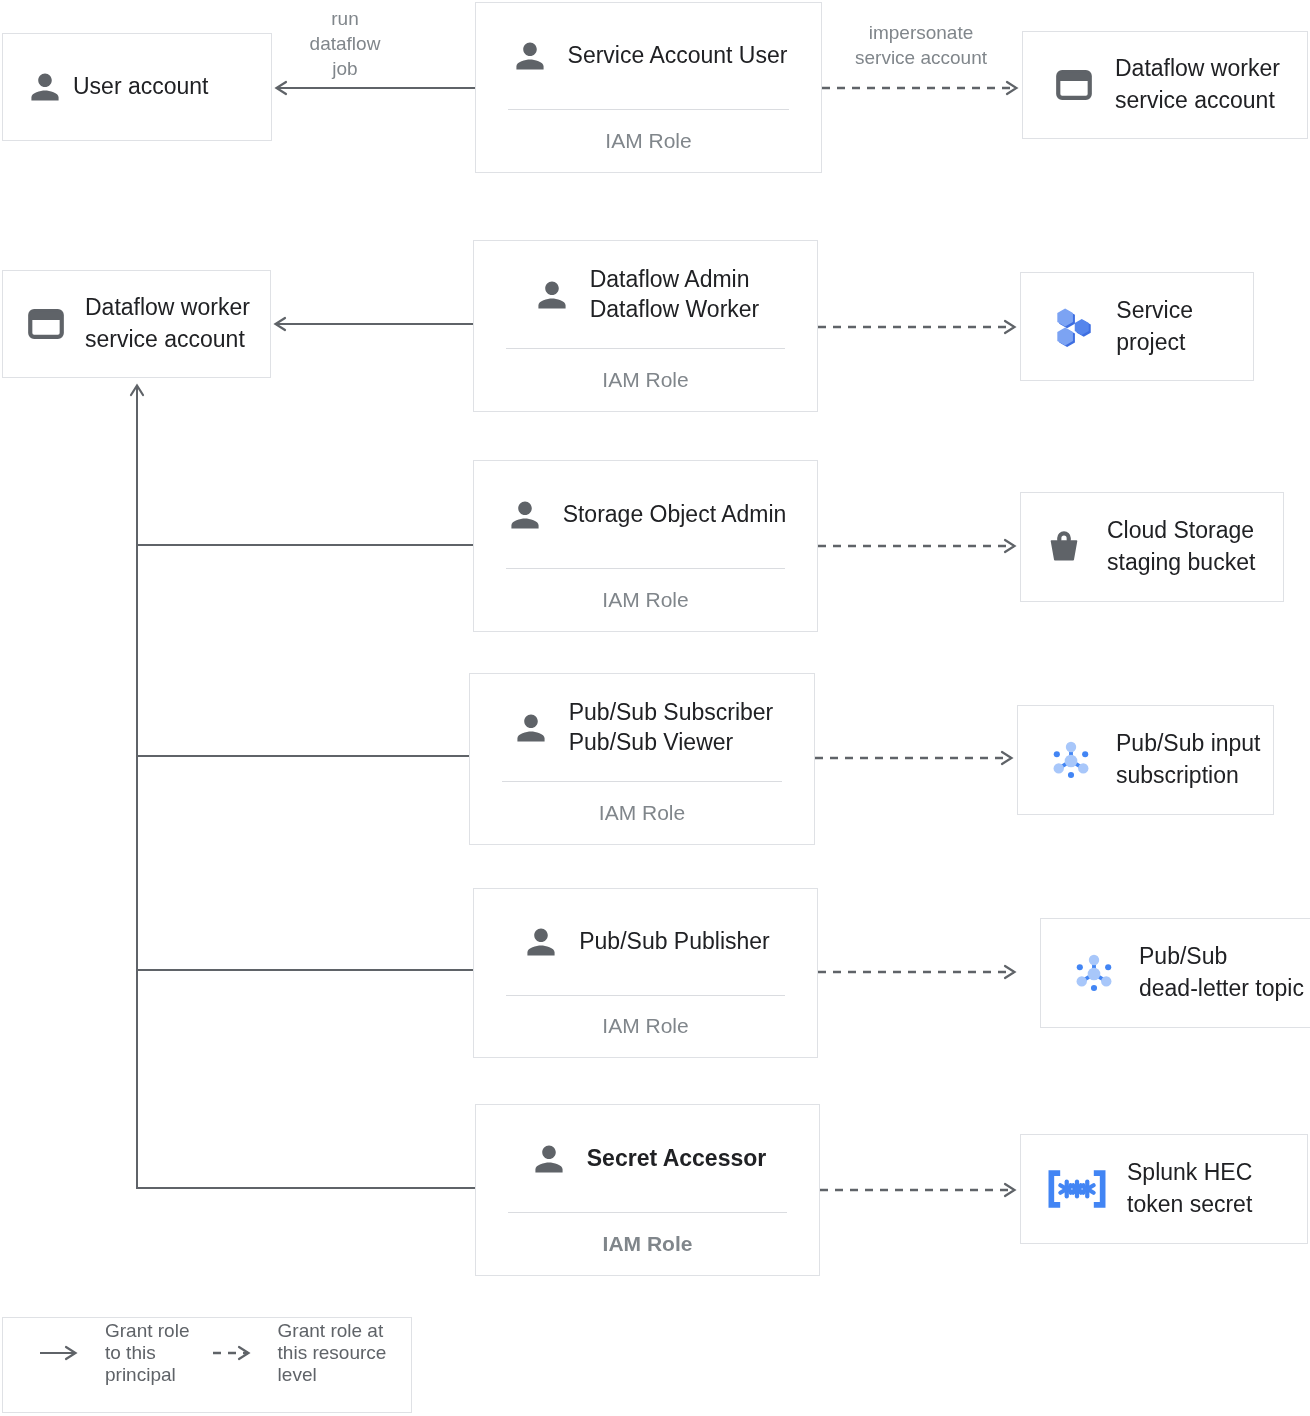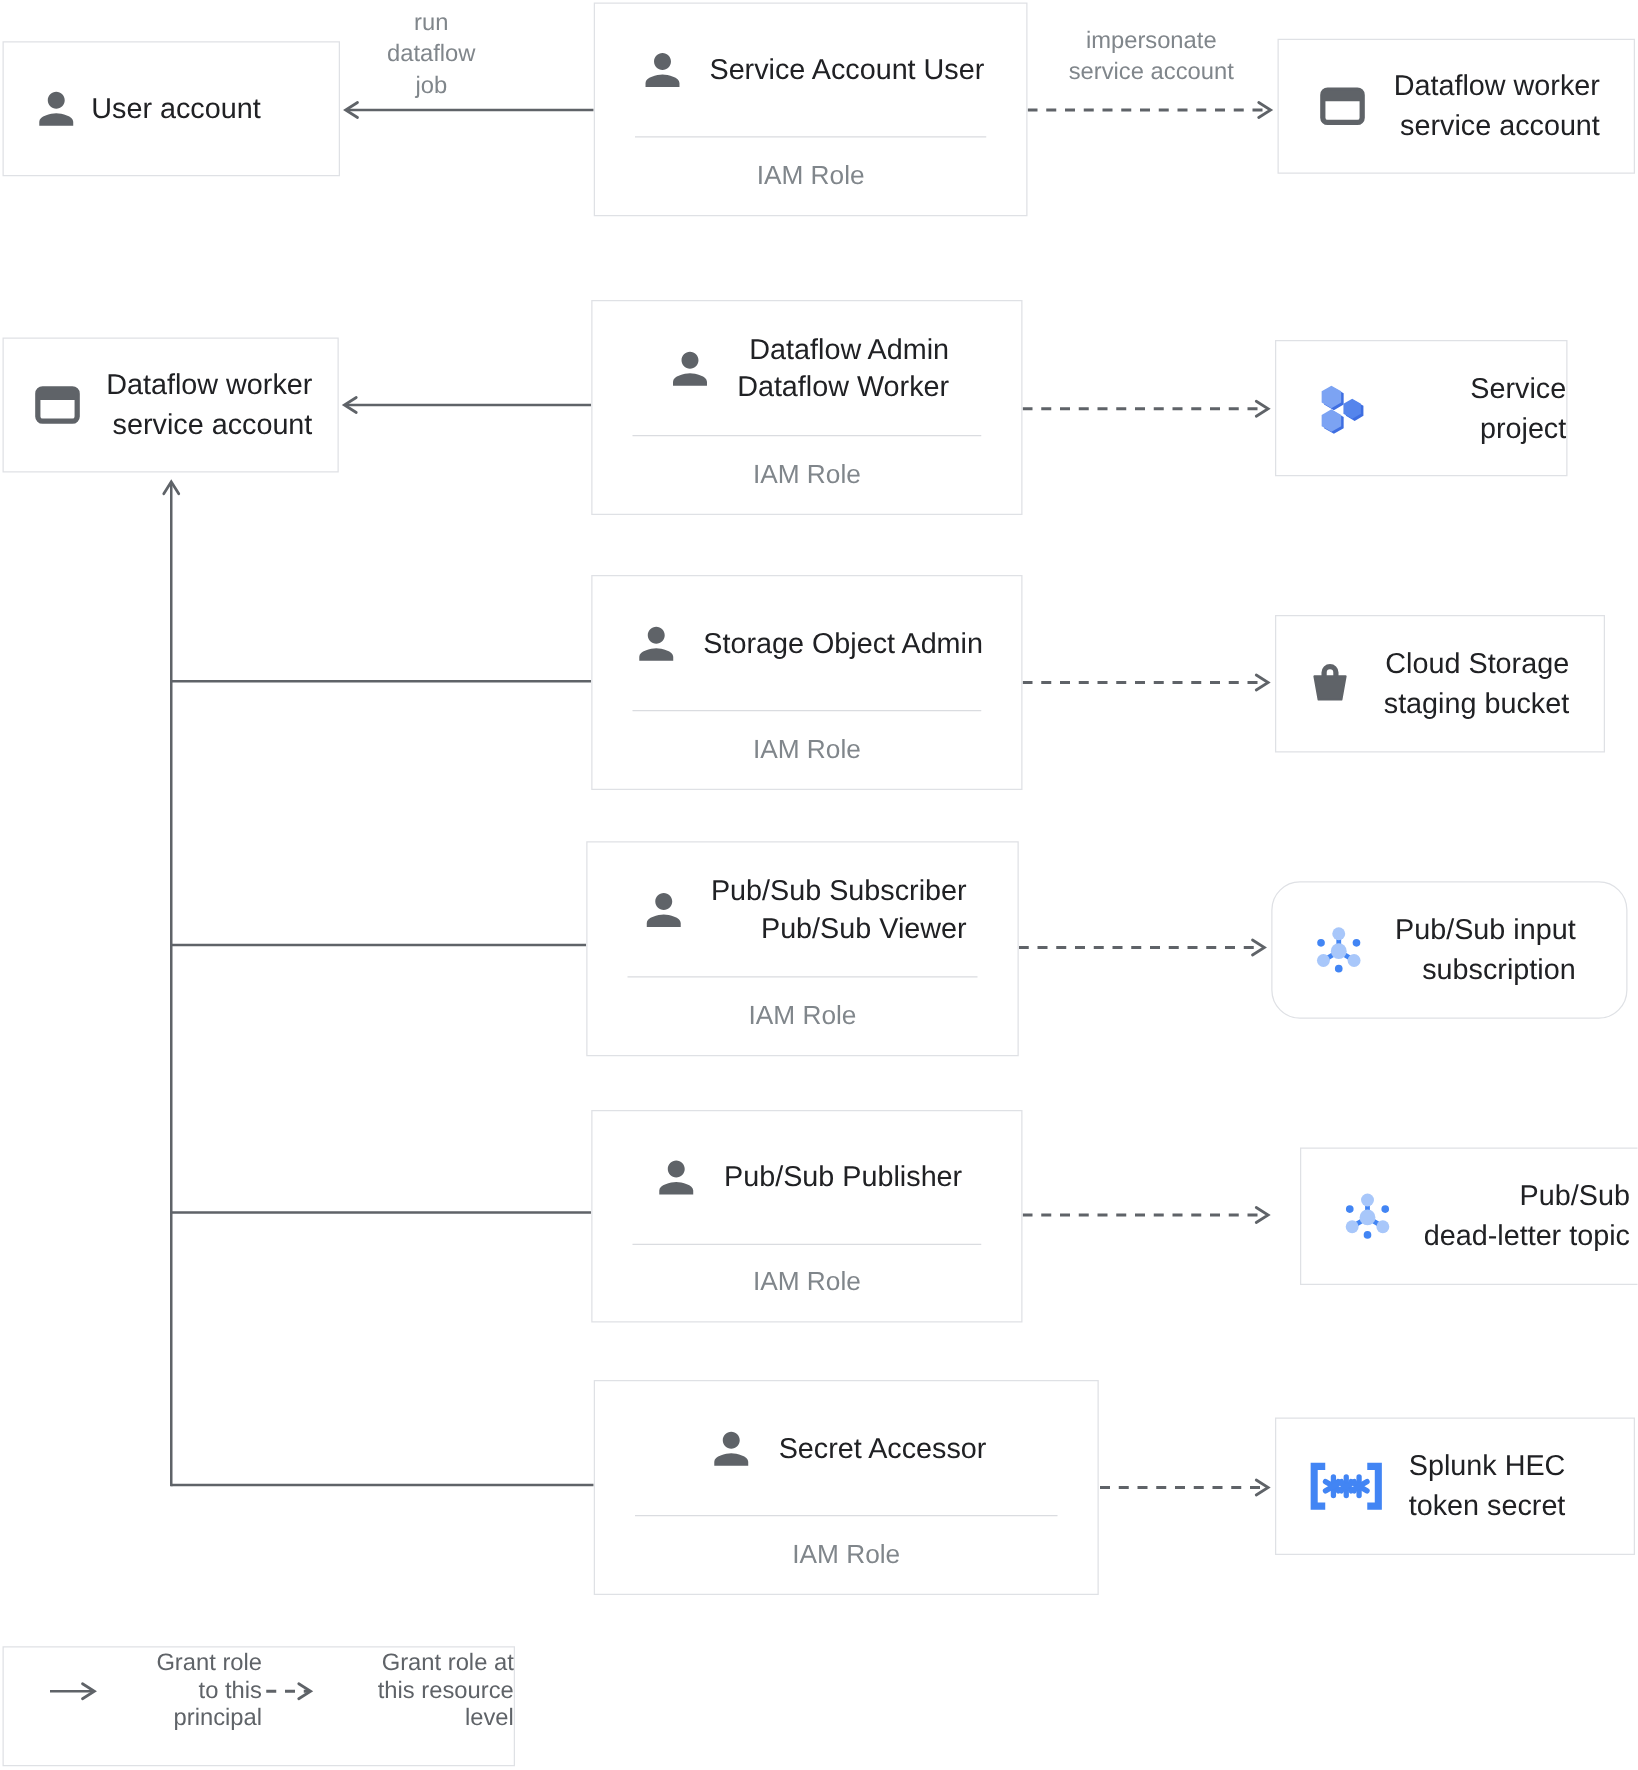--- a/index.html
+++ b/index.html
@@ -5,21 +5,21 @@
   html,body { margin:0; padding:0; background:#fff; }
   #stage {
     position:relative; width:1310px; height:1416px; background:#fff;
     font-family:"Liberation Sans", sans-serif; color:#202124;
   }
   svg { display:block; }
   #edge-layer { position:absolute; left:0; top:0; z-index:1; overflow:visible; }
   .solid-line { stroke:#5f6368; stroke-width:2; fill:none; }
   .dashed-line { stroke:#5f6368; stroke-width:2.4; stroke-dasharray:8 7; fill:none; }
 
-  .box { position:absolute; background:#fff; border:1.5px solid #dfe1e5; box-sizing:border-box; z-index:2;text-align:right; }
+  .box { position:absolute; background:#fff; border:1.5px solid #dfe1e5; box-sizing:border-box; z-index:2; }
 
   
   .node { display:flex; align-items:center; gap:8px; padding-left:22px; }
   .node-label { font-size:23px; line-height:1.38; color:#202124; }
   .preline { white-space:pre-line; }
 
   
   .role-box .role-top {
     position:absolute; left:0; right:0; top:0; height:63%;
     display:flex; align-items:center; justify-content:center; gap:18px;
@@ -140,21 +140,21 @@
     <div class="role-top">
       <svg width="40" height="40" viewBox="0 0 24 24">
         <path fill="#5f6368" d="M12 12c2.25 0 4.07-1.82 4.07-4.07S14.25 3.86 12 3.86 7.93 5.68 7.93 7.93 9.75 12 12 12zm0 2.1c-2.72 0-8.15 1.37-8.15 4.08v1.96h16.3v-1.96c0-2.71-5.43-4.08-8.15-4.08z"></path>
       </svg>
       <div class="role-title preline">Pub/Sub Publisher</div>
     </div>
     <div class="role-divider"></div>
     <div class="role-sub">IAM Role</div>
   </div>
 
-  <div class="box role-box" style="left:475px; top:1104px; width:404px; height:172px;">
+  <div class="box role-box" style="left:475px; top:1104px; width:345px; height:172px;font-weight:bold;">
     <div class="role-top">
       <svg width="40" height="40" viewBox="0 0 24 24">
         <path fill="#5f6368" d="M12 12c2.25 0 4.07-1.82 4.07-4.07S14.25 3.86 12 3.86 7.93 5.68 7.93 7.93 9.75 12 12 12zm0 2.1c-2.72 0-8.15 1.37-8.15 4.08v1.96h16.3v-1.96c0-2.71-5.43-4.08-8.15-4.08z"></path>
       </svg>
       <div class="role-title preline">Secret Accessor</div>
     </div>
     <div class="role-divider"></div>
     <div class="role-sub">IAM Role</div>
   </div>
 
@@ -181,21 +181,21 @@
 
   <div class="box node" style="left:1020px; top:492px; width:264px; height:110px; gap:22px;">
     <svg width="42" height="42" viewBox="0 0 24 24">
       <path d="M9.3 8.2V6.9a2.7 2.7 0 0 1 5.4 0v1.3" fill="none" stroke="#5f6368" stroke-width="2.4" stroke-linecap="round"></path>
       <path fill="#5f6368" stroke="#5f6368" stroke-width="1" stroke-linejoin="round" d="M4.9 8.6h14.2l-1.9 10.6H6.8z"></path>
     </svg>
     <div class="node-label preline">Cloud Storage
 staging bucket</div>
   </div>
 
-  <div class="box node" style="left:1017px; top:705px; width:285px; height:110px; padding-left:30px; gap:22px;border-radius:23px;">
+  <div class="box node" style="left:1017px; top:705px; width:257px; height:110px; padding-left:30px; gap:22px;">
     <svg width="46" height="46" viewBox="0 0 24 24">
       <g stroke="#4285f4" stroke-width="2">
         <line x1="12" y1="12.5" x2="12" y2="6"></line>
         <line x1="12" y1="12.5" x2="6.2" y2="16"></line>
         <line x1="12" y1="12.5" x2="17.8" y2="16"></line>
       </g>
       <circle cx="12" cy="5.2" r="2.7" fill="#a8c7fa"></circle>
       <circle cx="5.6" cy="16.4" r="2.7" fill="#a8c7fa"></circle>
       <circle cx="18.4" cy="16.4" r="2.7" fill="#a8c7fa"></circle>
       <circle cx="12" cy="12.5" r="3.3" fill="#a8c7fa"></circle>

